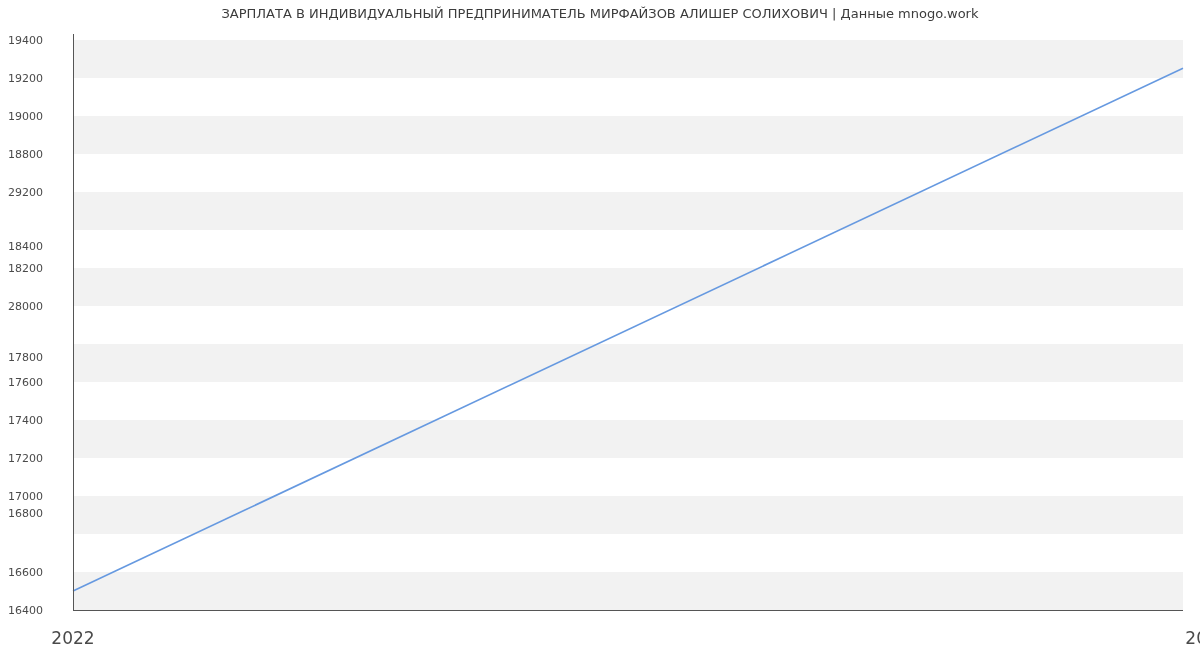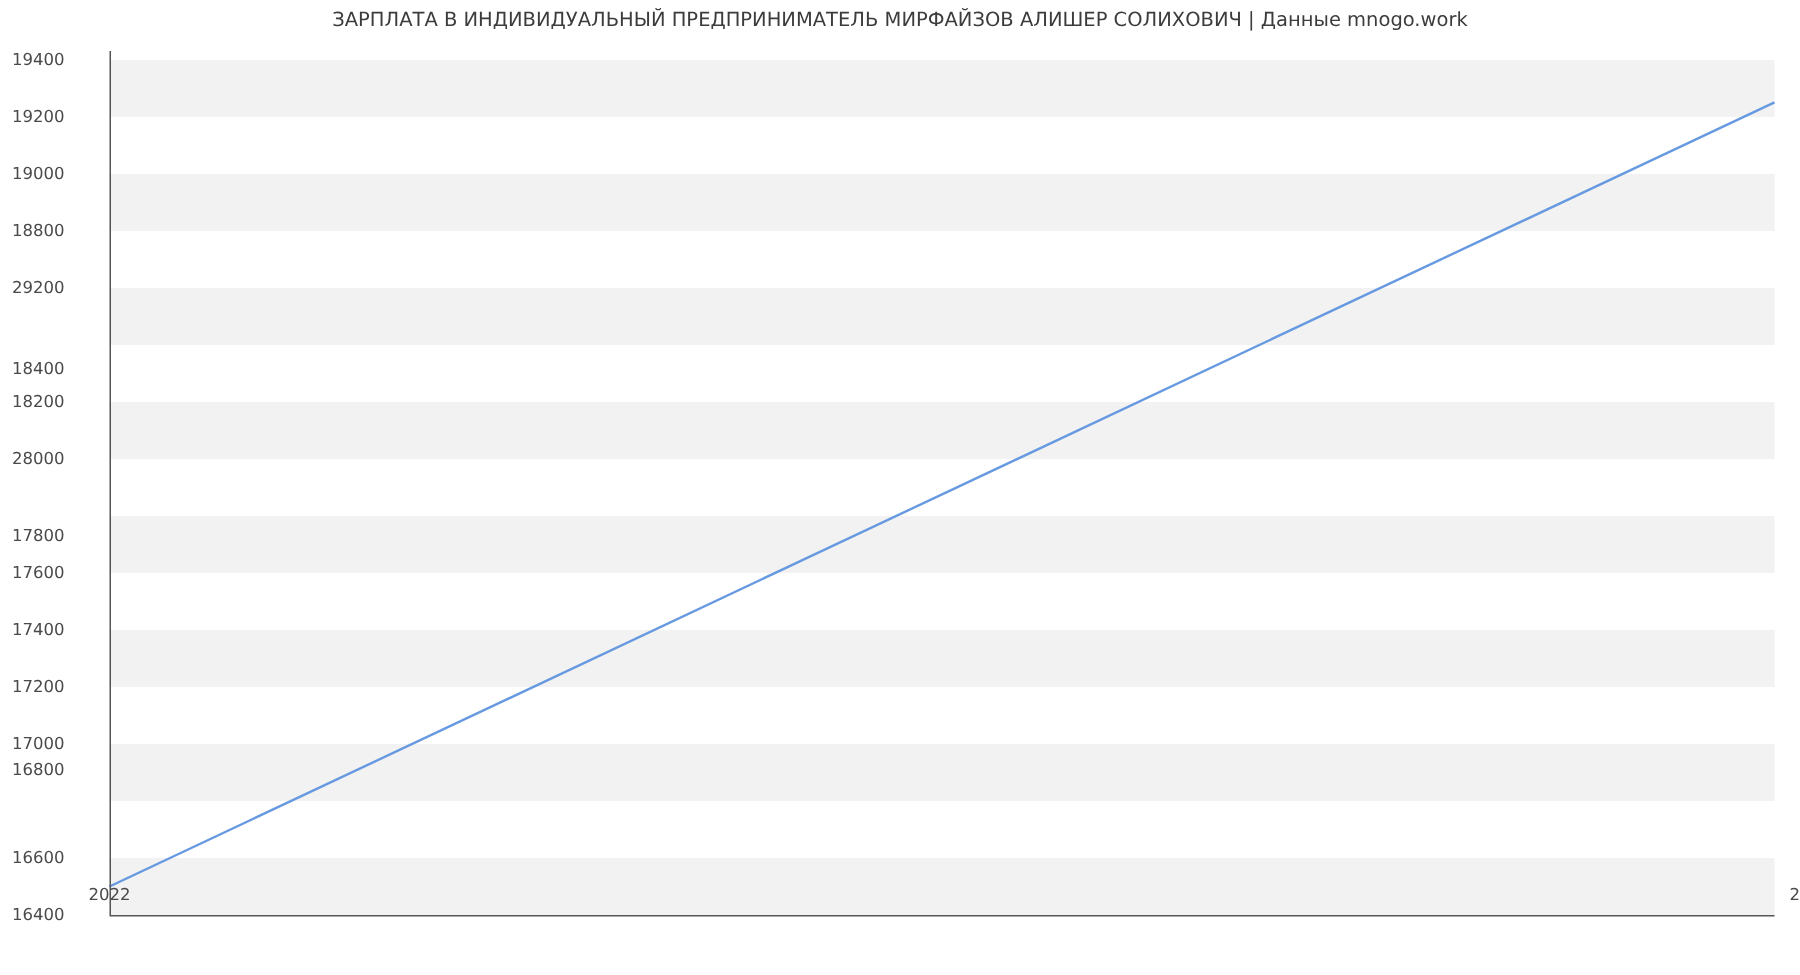--- a/index.html
+++ b/index.html
@@ -43,22 +43,22 @@
     position: absolute;
     right: 1132px; 
     width: 60px;
     text-align: left;
     font-size: 11px;
     color: #4a4a4a;
     transform: translateY(-50%);
   }
   .x-tick-label {
     position: absolute;
-    top: 590px;
-    font-size: 11px;
+    top: 628px;
+    font-size: 17px;
     color: #4a4a4a;
     transform: translateX(-50%);
   }
   .frame-left, .frame-bottom {
     position: absolute;
     background: #555555;
   }
   svg.line-svg {
     position: absolute;
     left: 0;

